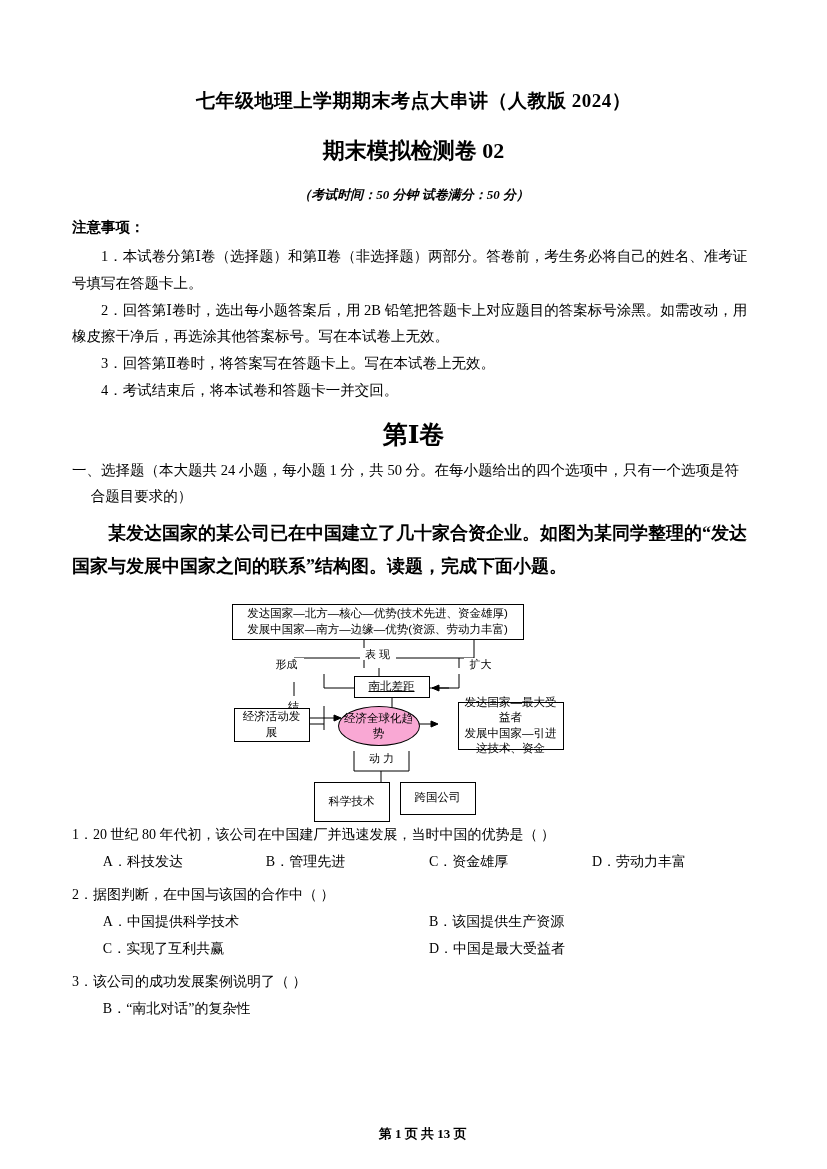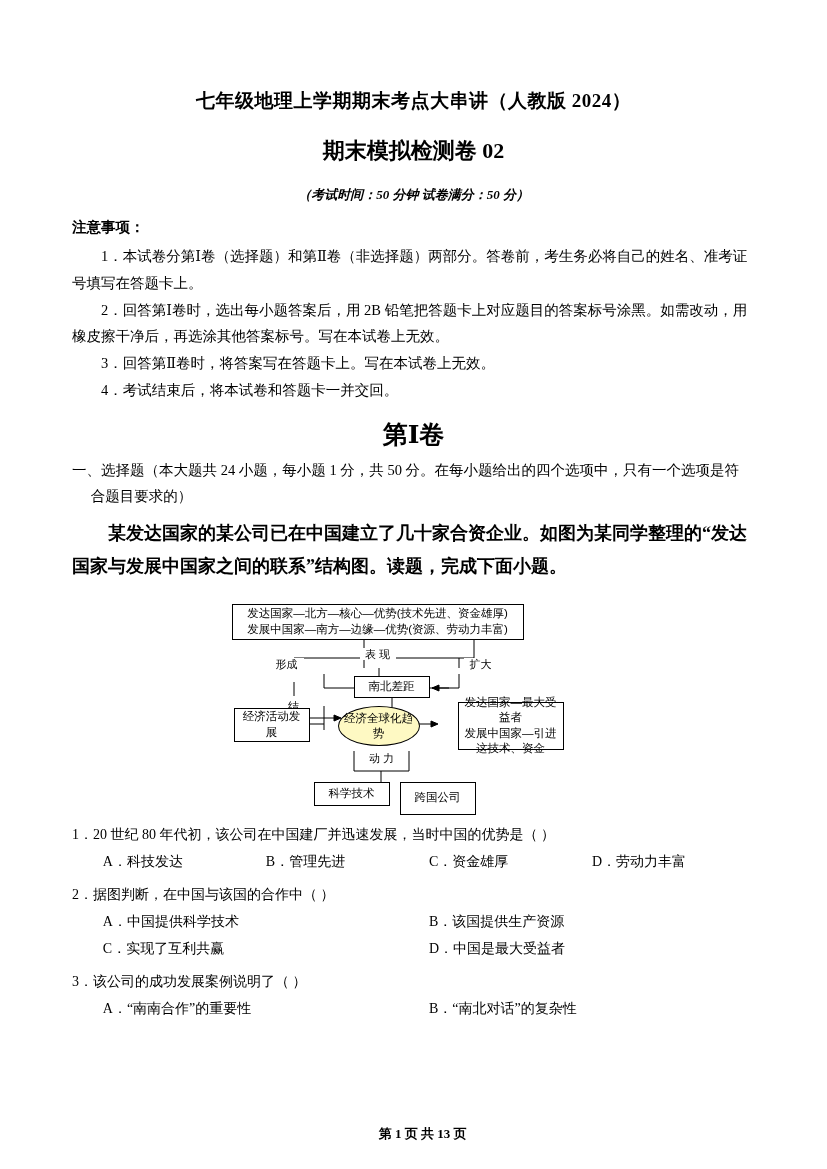--- a/index.html
+++ b/index.html
@@ -105,21 +105,21 @@
   .dellipse {
     position: absolute;
     border: 1px solid #000;
     border-radius: 50%;
     box-sizing: border-box;
     display: flex;
     align-items: center;
     justify-content: center;
     text-align: center;
     line-height: 1.3;
-    background: #fef9c3;
+    background: #f9a8d4;
   }
   .dlabel {
     position: absolute;
     font-size: 11px;
     background: #fff;
     padding: 0 1px;
     line-height: 1.1;
     text-align: center;
   }
   .dlabel.vert {
@@ -237,40 +237,40 @@
       <div>发达国家—北方—核心—优势(技术先进、资金雄厚)</div>
       <div>发展中国家—南方—边缘—优势(资源、劳动力丰富)</div>
     </div>
 
     <div class="dlabel" style="left:96px; top:62px; width:32px;">形成</div>
 
     <div class="dlabel" style="left:186px; top:52px; width:34px;">表 现</div>
 
     <div class="dlabel" style="left:290px; top:62px; width:32px;">扩大</div>
 
-    <div class="dbox" style="left:180px; top:80px; width:76px; height:22px;">南北差距</div>
+    <div class="dbox" style="left:180px; top:80px; width:76px; height:22px;text-decoration:underline;">南北差距</div>
 
     <div class="dlabel" style="left:112px; top:104px; width:14px;">结果</div>
 
     <div class="dlabel vert" style="left:210px; top:104px; width:14px;">意义</div>
 
     <div class="dbox" style="left:60px; top:112px; width:76px; height:34px; flex-direction:column;">
       <span>经济活动发展</span>
     </div>
 
     <div class="dellipse" style="left:164px; top:110px; width:82px; height:40px; flex-direction:column;">
       <span>经济全球化趋势</span>
     </div>
 
     <div class="dbox" style="left:264px; top:106px; width:106px; height:48px; white-space:pre-line;margin-left:20px;">发达国家—最大受益者
 发展中国家—引进这技术、资金</div>
 
     <div class="dlabel" style="left:190px; top:156px; width:34px;">动 力</div>
 
-    <div class="dbox" style="left:140px; top:186px; width:76px; height:24px;">科学技术</div>
+    <div class="dbox" style="left:140px; top:186px; width:76px; height:40px;">科学技术</div>
 
     <div class="dbox" style="left:226px; top:186px; width:76px; height:33px;">跨国公司</div>
   </div>
 
   <div class="qitem">
     <span>1．</span><span>20 世纪 80 年代初，该公司在中国建厂并迅速发展，当时中国的优势是（    ）</span>
   </div>
   <div class="opts opt4">
     <span class="op">A．科技发达</span>
     <span class="op">B．管理先进</span>
@@ -287,18 +287,17 @@
   </div>
   <div class="opts opt2">
     <span class="op">C．实现了互利共赢</span>
     <span class="op">D．中国是最大受益者</span>
   </div>
 
   <div class="qitem">
     <span>3．</span><span>该公司的成功发展案例说明了（    ）</span>
   </div>
   <div class="opts opt2">
-    <span class="op">A．“南南合作”的重要性</span>
     <span class="op">B．“南北对话”的复杂性</span>
   </div>
 
   <div class="footer">第 1 页 共 13 页</div>
 </div>
 
 </body></html>

